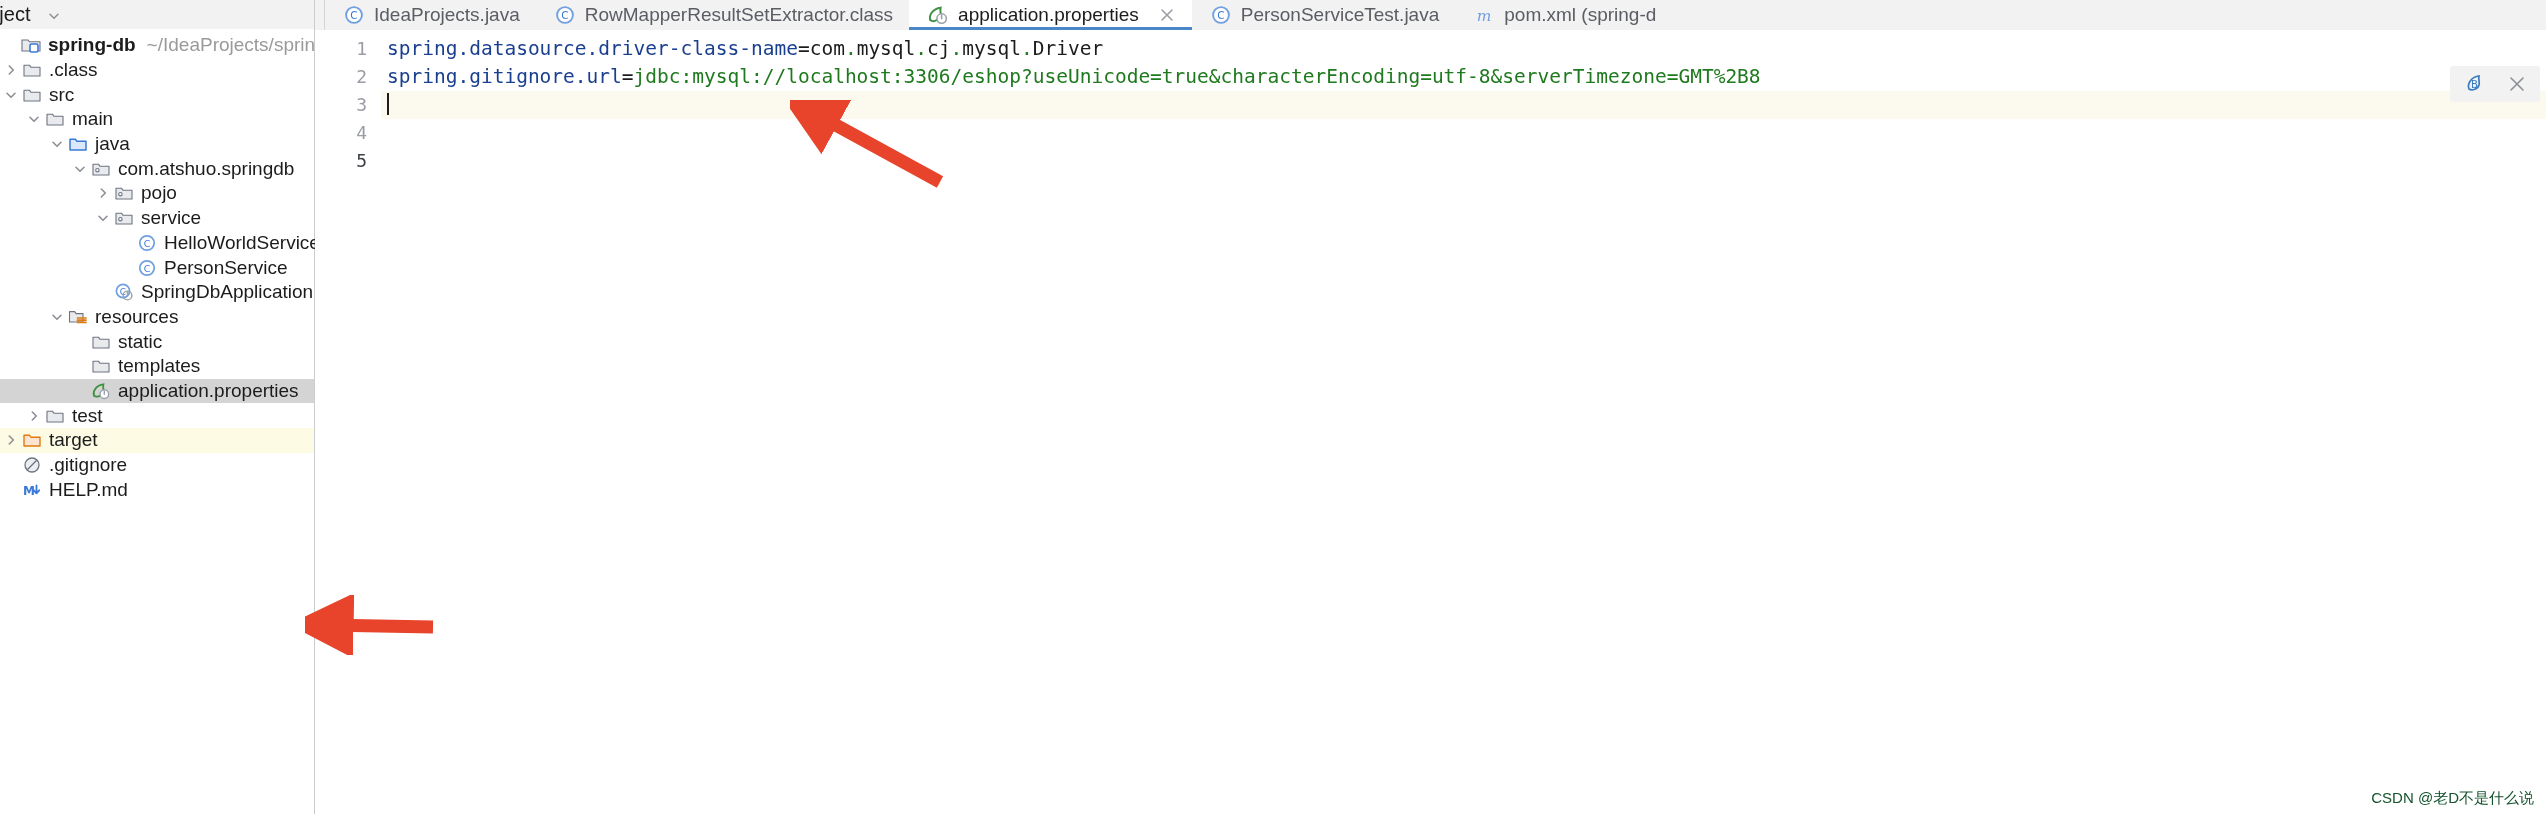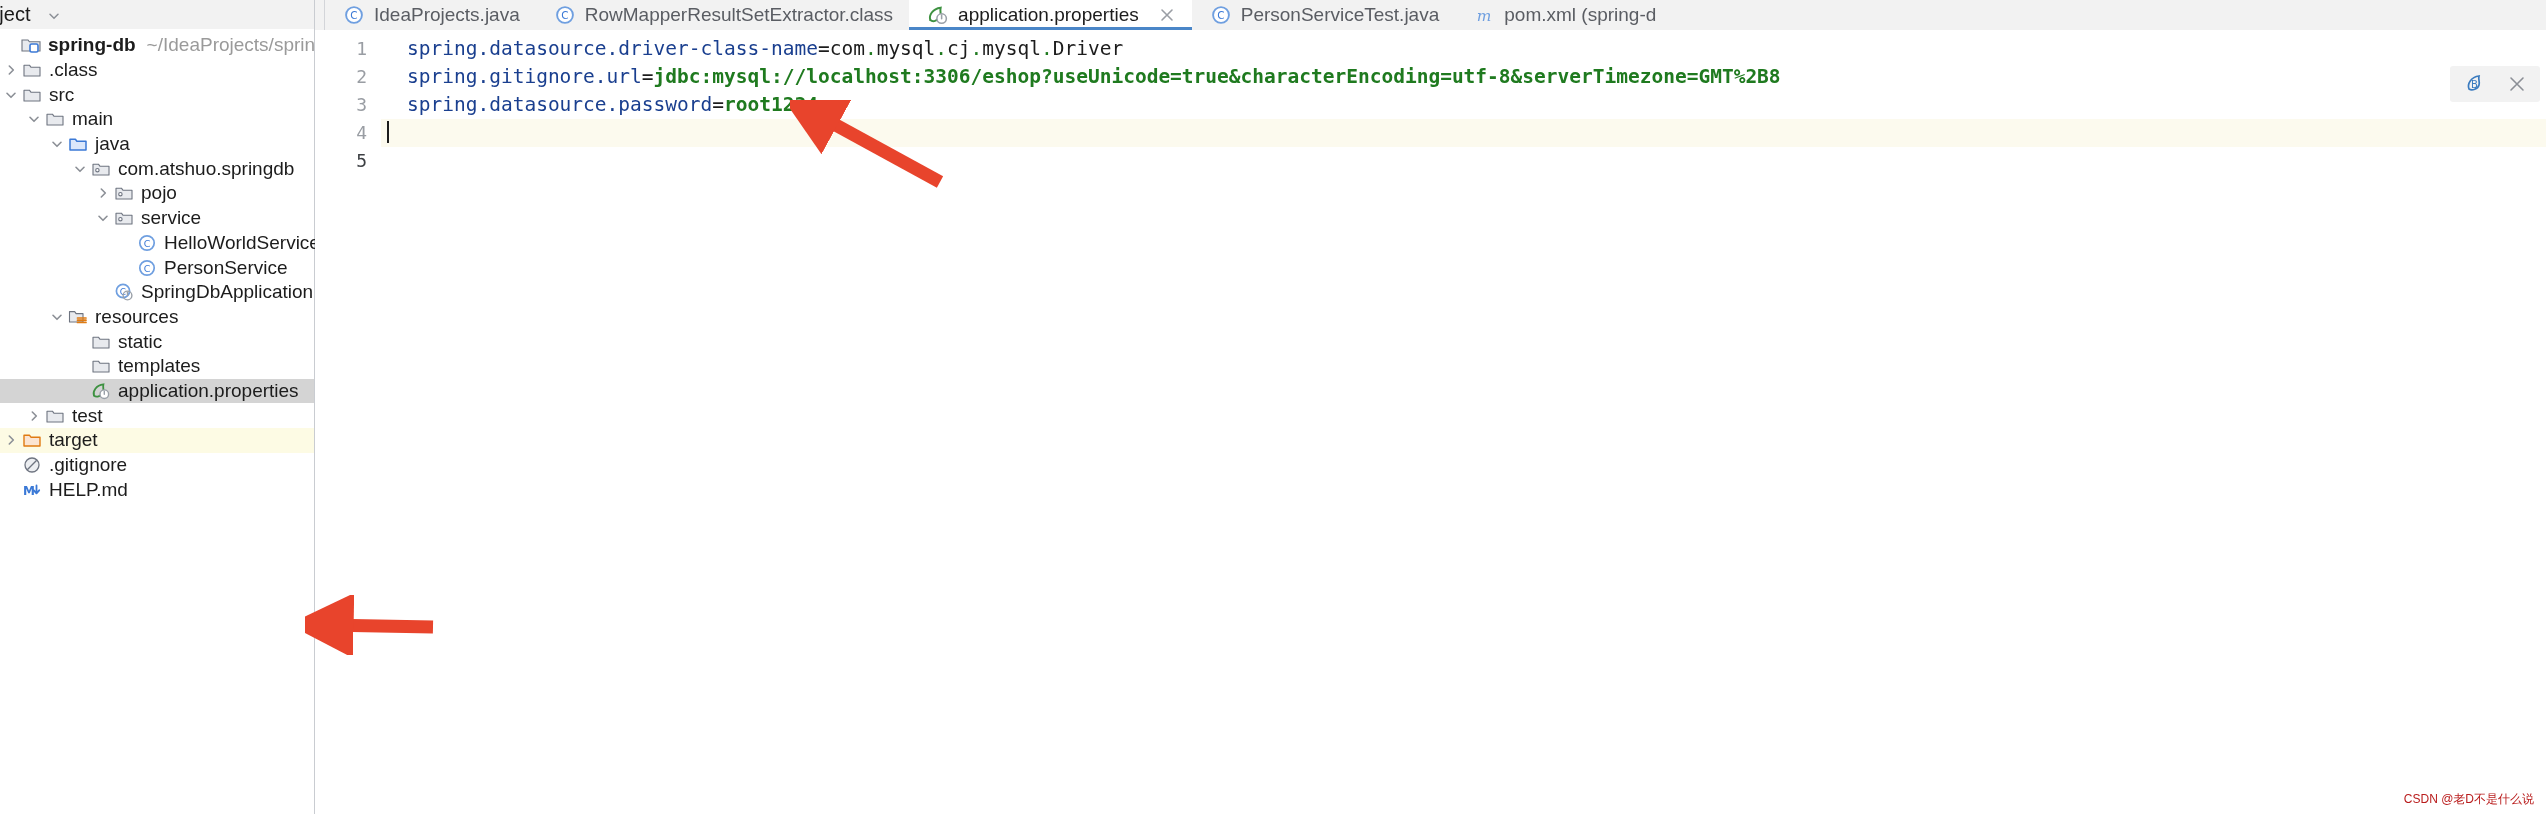--- a/index.html
+++ b/index.html
@@ -159,24 +159,24 @@
   .code .line {
     height: 28px;
     line-height: 28px;
     white-space: pre;
   }
   .code .line.caret-line {
     background: #fcfaee;
     margin-left: -6px;
     padding-left: 6px;
   }
-  .k { color: #1a3f8f; margin-left: 20px; }
+  .k { color: #1a3f8f; }
   .eq { color: #1c1c1c; }
   .v { color: #1c1c1c; }
-  .vg { color: #1f7a1f; font-weight: bold; }
+  .vg { color: #1f7a1f; }
   .dot { color: #1f7a1f; }
   .caret {
     display: inline-block;
     width: 2px;
     height: 22px;
     background: #1c1c1c;
     vertical-align: -4px;
   }
 
   
@@ -195,22 +195,22 @@
   .float-toolbar .ft-icon { width: 26px; height: 26px; display:flex; align-items:center; justify-content:center;}
 
   
   .arrow-svg { position: absolute; pointer-events: none; z-index: 50; }
 
   
   .watermark {
     position: absolute;
     right: 12px;
     bottom: 6px;
-    font-size: 12px;
-    color: #b91c1c;
+    font-size: 15px;
+    color: #14532d;
     z-index: 40;
     white-space: nowrap;
   }
 </style>
 </head>
 <body>
 
 <div class="app">
 
   <div class="project-panel">
@@ -532,21 +532,20 @@
       <div class="gutter" id="gutter">
           <div class="ln">1</div>
           <div class="ln">2</div>
           <div class="ln">3</div>
           <div class="ln">4</div>
           <div class="ln cur">5</div>
         </div>
       <div class="code" id="code">
           <div class="line"><span class="k">spring.datasource.driver-class-name</span><span class="eq">=</span><span><span class="v">com</span><span class="dot">.</span><span class="v">mysql</span><span class="dot">.</span><span class="v">cj</span><span class="dot">.</span><span class="v">mysql</span><span class="dot">.</span><span class="v">Driver</span></span></div>
           <div class="line"><span class="k">spring.gitignore.url</span><span class="eq">=</span><span><span class="vg">jdbc:mysql://localhost:3306/eshop?useUnicode=true&amp;characterEncoding=utf-8&amp;serverTimezone=GMT%2B8</span></span></div>
-          <div class="line"><span class="k">spring.datasource.password</span><span class="eq">=</span><span><span class="vg">root1234</span></span></div>
           <div class="line caret-line"><span class="caret"></span></div>
         </div>
     </div>
 
     <div class="float-toolbar">
       <span class="ft-icon">
         <svg width="24" height="24" viewBox="0 0 24 24">
           <path d="M6 17 C4 12 8 5 16 4 C15 8 17 9 16 13 C15 17 9 19 6 17 Z" fill="none" stroke="#3a7bbf" stroke-width="1.7"></path>
           <text x="8" y="16" font-size="10" fill="#3a7bbf" font-family="DejaVu Sans, sans-serif">B</text>
         </svg>

